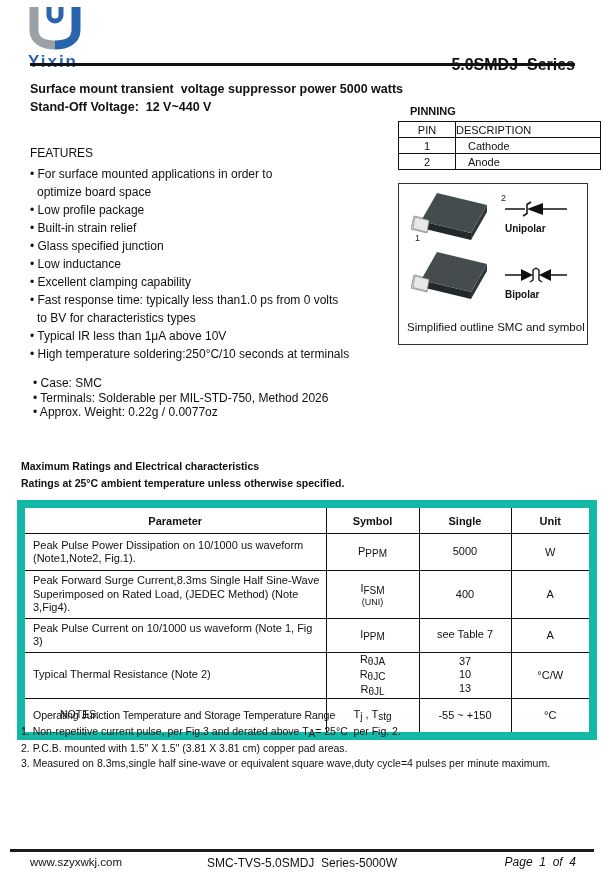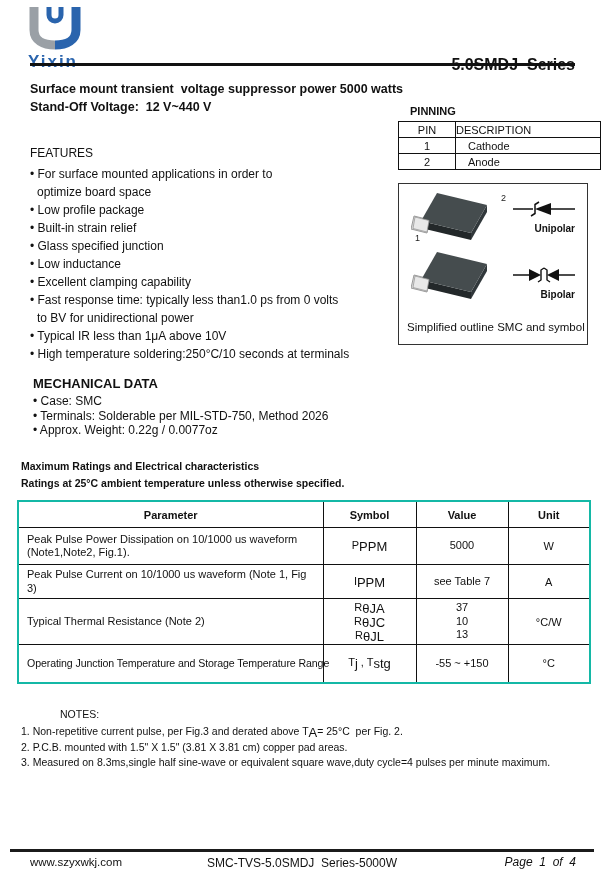--- a/index.html
+++ b/index.html
@@ -32,48 +32,48 @@
   .pt-desc-h { width:132px; }
 
   
   .outline-box { position:absolute; left:398px; top:183px; width:188px; height:160px; border:1.5px solid #333; }
   .pkg { position:absolute; left:12px; }
   .pkg1 { top:7px; }
   .pkg2 { top:66px; }
   .pin-num { position:absolute; font-size:9px; color:#222; }
   .pin2 { left:102px; top:9px; }
   .pin1 { left:16px; top:49px; }
-  .diode-sym { position:absolute; left:106px; width:70px; text-align:right; }
+  .diode-sym { position:absolute; left:106px; width:70px; text-align:left; }
   .uni-sym { top:17px; }
   .bip-sym { top:83px; }
   .sym-label { font-size:10px; font-weight:bold; margin-top:2px; }
   .outline-caption { position:absolute; left:8px; top:137px; font-size:11.5px; }
 
   
   .mech { position:absolute; left:33px; top:376px; font-size:12px; }
   .mech-title { font-size:13px; font-weight:bold; margin-bottom:3px; }
   .mech-item { line-height:14.5px; }
 
   
   .ratings-heading { position:absolute; left:21px; top:458px; font-size:10.5px; font-weight:bold; line-height:16.5px; }
 
   
-  .ratings-table { position:absolute; left:17px; top:500px; width:572px; border-collapse:collapse; border:2px solid #14b8a6; font-size:11px; table-layout:fixed; }
+  .ratings-table { position:absolute; left:17px; top:500px; width:572px; border-collapse:collapse; border:8px solid #14b8a6; font-size:11px; table-layout:fixed; }
   .ratings-table th, .ratings-table td { border:1px solid #111; padding:0; }
   .ratings-table th { font-size:11px; font-weight:bold; height:25px; text-align:center; }
   .col-param { width:305px; }
   .col-sym { width:93px; }
   .col-val { width:92px; }
   .col-unit { width:82px; }
   td.param { padding:3px 6px 3px 8px; line-height:13.5px; }
   td.sym, td.val, td.unit { text-align:center; vertical-align:middle; }
   .oneline { white-space:nowrap; font-size:10.6px; letter-spacing:-0.1px; }
   .sym-line { line-height:13px; }
   .sym-small { font-size:9px; line-height:10px; }
-  sub { font-size:13px; vertical-align:-2px; }
+  sub { font-size:10px; vertical-align:-2px; }
   .val-line { line-height:13.5px; }
   tr.r1 { height:37px; } tr.r2 { height:38px; } tr.r3 { height:24px;padding-left:36px; } tr.r4 { height:46px; } tr.r5 { height:38px; }
 
   
   .notes { position:absolute; left:21px; top:708px; font-size:10.5px; }
   .notes-title { margin-bottom:4px;padding-left:39px; }
   .note-item { line-height:15px; }
 
   
   .footer-rule { position:absolute; left:10px; top:849px; width:584px; height:2.5px; background:#1b1b1b; }
@@ -105,21 +105,21 @@
   <div class="features">
     <div class="features-title">FEATURES</div>
     <div class="feat-item">• For surface mounted applications in order to</div>
     <div class="feat-item feat-cont">optimize board space</div>
     <div class="feat-item">• Low profile package</div>
     <div class="feat-item">• Built-in strain relief</div>
     <div class="feat-item">• Glass specified junction</div>
     <div class="feat-item">• Low inductance</div>
     <div class="feat-item">• Excellent clamping capability</div>
     <div class="feat-item">• Fast response time: typically less than1.0 ps from 0 volts</div>
-    <div class="feat-item feat-cont">to BV for unidirectional power</div>
+    <div class="feat-item feat-cont">to BV for characteristics types</div>
     <div class="feat-item">• Typical IR less than 1μA above 10V</div>
     <div class="feat-item">• High temperature soldering:250°C/10 seconds at terminals</div>
   </div>
 
   <div class="pinning-title">PINNING</div>
   <table class="pinning-table">
     <tbody>
         <tr>
       <td class="pt-pin">PIN</td>
       <td class="pt-desc-h">DESCRIPTION</td>
@@ -173,21 +173,20 @@
         <polygon points="34,8 46,2 46,14" fill="#111"></polygon>
         <line x1="46" y1="8" x2="62" y2="8" stroke="#111" stroke-width="1.5"></line>
       </svg>
       <div class="sym-label">Bipolar</div>
     </div>
 
     <div class="outline-caption">Simplified outline SMC and symbol</div>
   </div>
 
   <div class="mech">
-    <div class="mech-title">MECHANICAL DATA</div>
     <div class="mech-item">• Case: SMC</div>
     <div class="mech-item">• Terminals: Solderable per MIL-STD-750, Method 2026</div>
     <div class="mech-item">• Approx. Weight: 0.22g / 0.0077oz</div>
   </div>
 
   <div class="ratings-heading">
     <div>Maximum Ratings and Electrical characteristics</div>
     <div>Ratings at 25°C ambient temperature unless otherwise specified.</div>
   </div>
 
@@ -195,32 +194,43 @@
     <colgroup>
       <col class="col-param">
         <col class="col-sym">
         <col class="col-val">
         <col class="col-unit">
     </colgroup>
     <tbody>
         <tr>
       <th>Parameter</th>
       <th>Symbol</th>
-      <th>Value</th>
+      <th>Single</th>
       <th>Unit</th>
     </tr>
     <tr class="r1">
       <td class="param">Peak Pulse Power Dissipation on 10/1000 us waveform (Note1,Note2, Fig.1).</td>
       <td class="sym">
         <div class="sym-line"><span>P</span><sub>PPM</sub></div>
       </td>
       <td class="val">
             <div class="val-line">5000</div>
           </td>
       <td class="unit">W</td>
+    </tr>
+    <tr class="r2">
+      <td class="param">Peak Forward Surge Current,8.3ms Single Half Sine-Wave Superimposed on Rated Load, (JEDEC Method) (Note 3,Fig4).</td>
+      <td class="sym">
+        <div class="sym-line"><span>I</span><sub>FSM</sub></div>
+        <div class="sym-line sym-small">(UNI)</div>
+      </td>
+      <td class="val">
+            <div class="val-line">400</div>
+          </td>
+      <td class="unit">A</td>
     </tr>
     <tr class="r3">
       <td class="param">Peak Pulse Current on 10/1000 us waveform (Note 1, Fig 3)</td>
       <td class="sym">
         <div class="sym-line"><span>I</span><sub>PPM</sub></div>
       </td>
       <td class="val">
             <div class="val-line">see Table 7</div>
           </td>
       <td class="unit">A</td>

